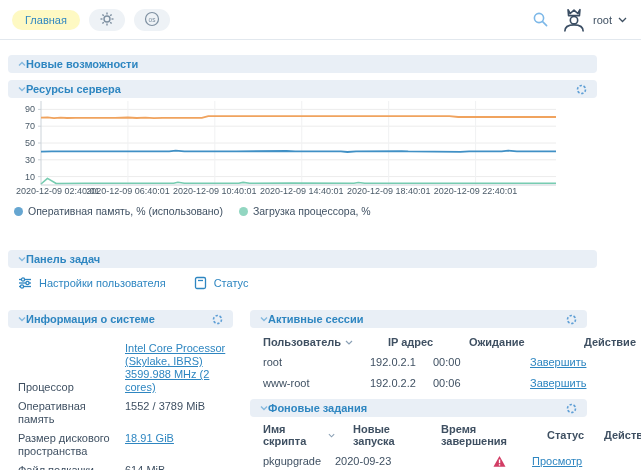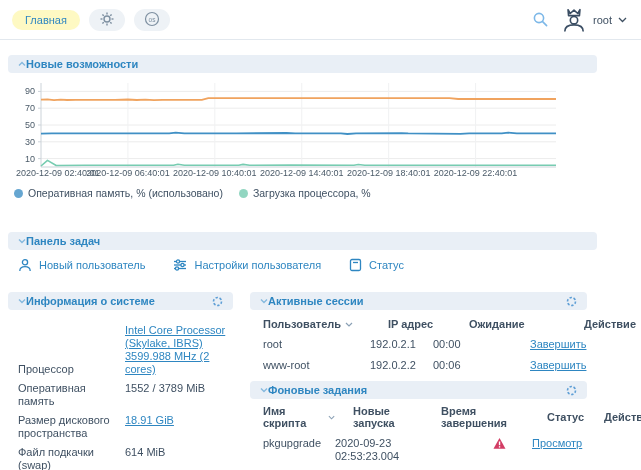--- a/index.html
+++ b/index.html
@@ -123,20 +123,33 @@
 
   <div class="section-bar" style="margin-bottom:7px;">
     <span class="chev">
       <svg width="8" height="6" viewBox="0 0 8 6">
           <polyline points="1,4.5 4,1.5 7,4.5" fill="none" stroke="#85b9de" stroke-width="1.4"></polyline>
         </svg>
     </span>
     <span class="bar-title">Новые возможности</span>
   </div>
 
+  <div class="section-bar" style="margin-bottom:0;">
+    <span class="chev">
+      <svg width="8" height="6" viewBox="0 0 8 6">
+          <polyline points="1,1.5 4,4.5 7,1.5" fill="none" stroke="#85b9de" stroke-width="1.4"></polyline>
+        </svg>
+    </span>
+    <span class="bar-title">Ресурсы сервера</span>
+    <span class="bar-refresh">
+      <svg width="11" height="11" viewBox="0 0 11 11">
+          <circle cx="5.5" cy="5.5" r="4" fill="none" stroke="#5f9fd6" stroke-width="1.6" stroke-dasharray="2.4 1.7"></circle>
+        </svg>
+    </span>
+  </div>
 
   <div class="chart-wrap">
     <svg id="chart-svg" width="592" height="97">
         <line x1="33" y1="78.6" x2="548" y2="78.6" stroke="#ececec" stroke-width="1"></line>
         <line x1="33" y1="61.8" x2="548" y2="61.8" stroke="#ececec" stroke-width="1"></line>
         <line x1="33" y1="45" x2="548" y2="45" stroke="#ececec" stroke-width="1"></line>
         <line x1="33" y1="28.200000000000003" x2="548" y2="28.200000000000003" stroke="#ececec" stroke-width="1"></line>
         <line x1="33" y1="11.399999999999991" x2="548" y2="11.399999999999991" stroke="#ececec" stroke-width="1"></line>
         <line x1="119.91983122362869" y1="3" x2="119.91983122362869" y2="87" stroke="#f0f1f2" stroke-width="1"></line>
         <line x1="206.83966244725738" y1="3" x2="206.83966244725738" y2="87" stroke="#f0f1f2" stroke-width="1"></line>
@@ -183,31 +196,20 @@
           <polyline points="1,1.5 4,4.5 7,1.5" fill="none" stroke="#85b9de" stroke-width="1.4"></polyline>
         </svg>
     </span>
     <span class="bar-title">Панель задач</span>
   </div>
 
   <div class="taskbar-row">
     <div class="task-link">
       <span style="display:flex;">
         <svg width="14" height="14" viewBox="0 0 14 14">
-          <g fill="none" stroke="#2e86c1" stroke-width="1.3">
-            <circle cx="7" cy="4.3" r="2.6"></circle>
-            <path d="M1.8,13 Q1.8,8.6 7,8.6 Q12.2,8.6 12.2,13"></path>
-          </g>
-        </svg>
-      </span>
-      <span>Новый пользователь</span>
-    </div>
-    <div class="task-link">
-      <span style="display:flex;">
-        <svg width="14" height="14" viewBox="0 0 14 14">
           <g stroke="#2e86c1" stroke-width="1.3" fill="#fff">
             <line x1="1" y1="3.5" x2="13" y2="3.5"></line>
               <circle cx="5" cy="3.5" r="1.6"></circle>
             <line x1="1" y1="7" x2="13" y2="7"></line>
               <circle cx="9.5" cy="7" r="1.6"></circle>
             <line x1="1" y1="10.5" x2="13" y2="10.5"></line>
               <circle cx="4" cy="10.5" r="1.6"></circle>
           </g>
         </svg>
       </span>

